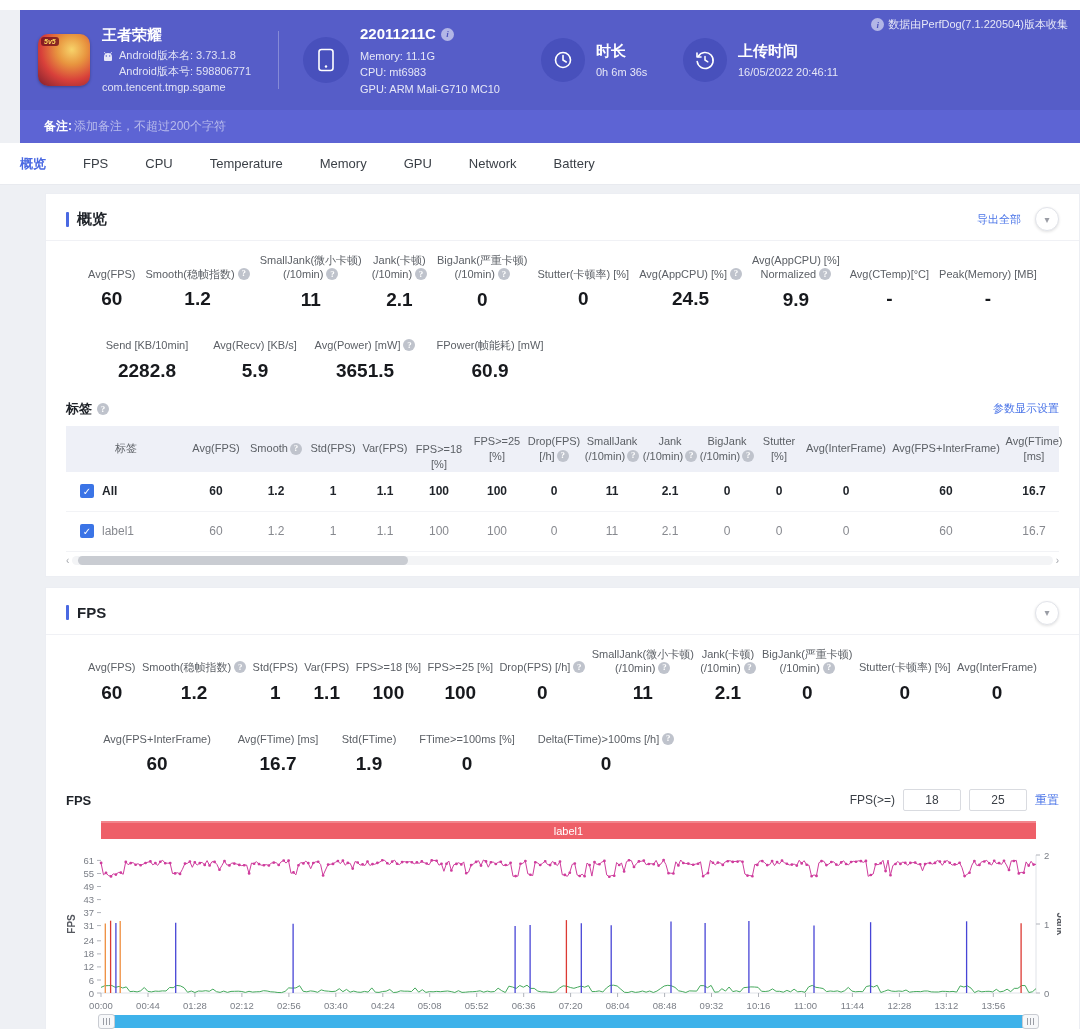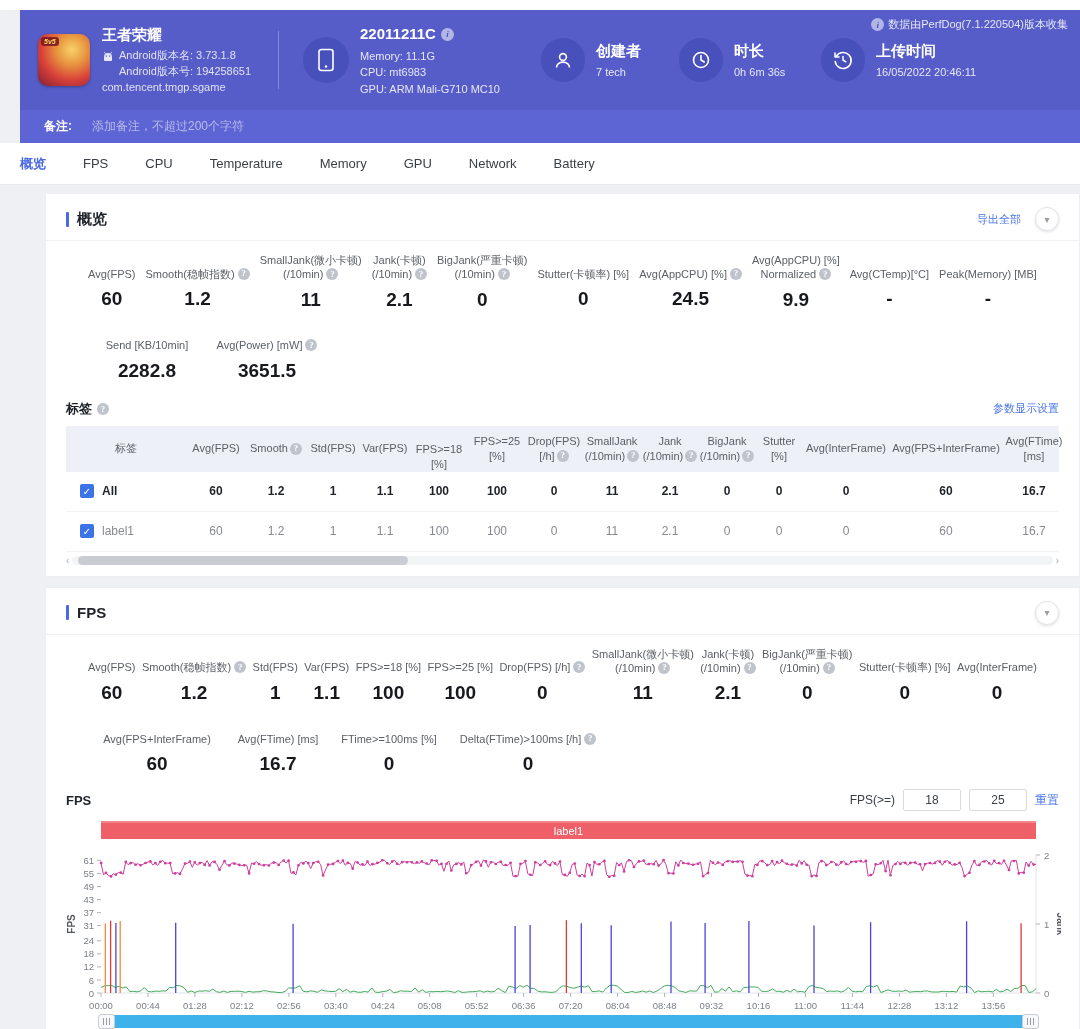--- a/index.html
+++ b/index.html
@@ -19,21 +19,21 @@
   .android-row{display:flex;gap:5px;align-items:flex-start}
   .hdr-divider{width:1px;height:58px;background:rgba(255,255,255,.28)}
   .hg-device{margin-left:24px;width:238px}
   .icon-bubble{width:46px;height:46px;border-radius:50%;background:#4850bc;display:flex;align-items:center;justify-content:center;flex-shrink:0}
   .icon-bubble.small{width:44px;height:44px}
   .hgroup-text{margin-left:11px;font-size:11px;color:rgba(255,255,255,.85);line-height:1.5}
   .hgroup-title{font-size:15px;font-weight:bold;color:#fff;display:flex;align-items:center;gap:5px;margin-bottom:2px}
   .hg-creator{width:138px}.hg-duration{width:142px}.hg-upload{flex:1}
   
   .remark-bar{margin-left:20px;height:33px;background:#5d64d4;display:flex;align-items:center;padding-left:24px;font-size:12px;color:#fff}
-  .remark-label{font-weight:bold;margin-right:20px}
+  .remark-label{font-weight:bold;margin-right:2px}
   .remark-placeholder{color:rgba(255,255,255,.55)}
   
   .tabbar{background:#fff;height:42px;display:flex;align-items:center;padding-left:20px;gap:37px;border-bottom:1px solid #e8eaef}
   .tab{font-size:13px;color:#3a3f46;cursor:pointer;white-space:nowrap}
   .tab.active{color:#4a69e2;font-weight:bold}
   
   .card{margin:8px 0 0 45px;background:#fff;padding:12px 20px 8px;border:1px solid #eceef3;position:relative}
   .card-title-row{display:flex;align-items:center;height:26px}
   .title-bar{width:3px;height:15px;background:#4a69e2;margin-right:8px;border-radius:1px}
   .card-title{font-size:15px;font-weight:bold}
@@ -100,21 +100,21 @@
       <div class="android-row">
         <svg width="12" height="13" viewBox="0 0 12 13" style="margin-top:3px;flex-shrink:0">
           <path d="M2 6a4 4 0 0 1 8 0v3a1 1 0 0 1-1 1H3a1 1 0 0 1-1-1z" fill="rgba(255,255,255,.85)"></path>
           <line x1="3.4" y1="2.6" x2="2.4" y2="1.2" stroke="rgba(255,255,255,.85)" stroke-width="1"></line>
           <line x1="8.6" y1="2.6" x2="9.6" y2="1.2" stroke="rgba(255,255,255,.85)" stroke-width="1"></line>
           <circle cx="4.3" cy="5" r=".7" fill="#565dc8"></circle>
             <circle cx="7.7" cy="5" r=".7" fill="#565dc8"></circle>
         </svg>
         <div>
           <div>Android版本名: 3.73.1.8</div>
-          <div>Android版本号: 194258651</div>
+          <div>Android版本号: 598806771</div>
         </div>
       </div>
       <div>com.tencent.tmgp.sgame</div>
     </div>
   </div>
 
   <div class="hdr-divider"></div>
 
   <div class="hg hg-device">
     <div class="icon-bubble">
@@ -127,34 +127,20 @@
       <div class="hgroup-title">
         <span>22011211C</span>
         <span class="i-circle">i</span>
       </div>
       <div>Memory: 11.1G</div>
       <div>CPU: mt6983</div>
       <div>GPU: ARM Mali-G710 MC10</div>
     </div>
   </div>
 
-  <div class="hg hg-creator">
-    <div class="icon-bubble small">
-      <svg width="22" height="22" viewBox="0 0 22 22">
-          <circle cx="11" cy="8" r="3.4" fill="none" stroke="#fff" stroke-width="1.6"></circle>
-          <path d="M4.5 18.5a6.5 5.4 0 0 1 13 0" fill="none" stroke="#fff" stroke-width="1.6"></path>
-        </svg>
-    </div>
-    <div class="hgroup-text">
-      <div class="hgroup-title">
-          <span>创建者</span>
-        </div>
-      <div>7 tech</div>
-    </div>
-  </div>
 
   <div class="hg hg-duration">
     <div class="icon-bubble small">
       <svg width="22" height="22" viewBox="0 0 22 22">
           <circle cx="11" cy="11" r="7.5" fill="none" stroke="#fff" stroke-width="1.6"></circle>
           <path d="M11 6.5V11l3.2 2" fill="none" stroke="#fff" stroke-width="1.6" stroke-linecap="round"></path>
         </svg>
     </div>
     <div class="hgroup-text">
       <div class="hgroup-title">
@@ -276,25 +262,37 @@
         <div class="stat-value">-</div>
       </div>
     </div>
   <div class="stats-row left">
       <div class="stat" style="width: 118px;">
         <div class="stat-label">
           <div class="stat-lline">Send [KB/10min]</div>
         </div>
         <div class="stat-value">2282.8</div>
       </div>
+      <div class="stat" style="width: 98px;">
+        <div class="stat-label">
+          <div class="stat-lline">Avg(Recv) [KB/s]</div>
+        </div>
+        <div class="stat-value">5.9</div>
+      </div>
       <div class="stat" style="width: 122px;">
         <div class="stat-label">
           <div class="stat-lline">Avg(Power) [mW]<span class="help">?</span></div>
         </div>
         <div class="stat-value">3651.5</div>
+      </div>
+      <div class="stat" style="width: 128px;">
+        <div class="stat-label">
+          <div class="stat-lline">FPower(帧能耗) [mW]</div>
+        </div>
+        <div class="stat-value">60.9</div>
       </div>
     </div>
 
   <div class="table-caption-row">
     <span class="table-caption">标签</span>
     <span class="help">?</span>
     <span class="blue-link" style="margin-left:auto">参数显示设置</span>
   </div>
 
   <div class="ptable">
@@ -529,20 +527,26 @@
         <div class="stat-label">
           <div class="stat-lline">Avg(FPS+InterFrame)</div>
         </div>
         <div class="stat-value">60</div>
       </div>
       <div class="stat" style="width: 104px;">
         <div class="stat-label">
           <div class="stat-lline">Avg(FTime) [ms]</div>
         </div>
         <div class="stat-value">16.7</div>
+      </div>
+      <div class="stat" style="width: 78px;">
+        <div class="stat-label">
+          <div class="stat-lline">Std(FTime)</div>
+        </div>
+        <div class="stat-value">1.9</div>
       </div>
       <div class="stat" style="width: 118px;">
         <div class="stat-label">
           <div class="stat-lline">FTime&gt;=100ms [%]</div>
         </div>
         <div class="stat-value">0</div>
       </div>
       <div class="stat" style="width: 160px;">
         <div class="stat-label">
           <div class="stat-lline">Delta(FTime)&gt;100ms [/h]<span class="help">?</span></div>

